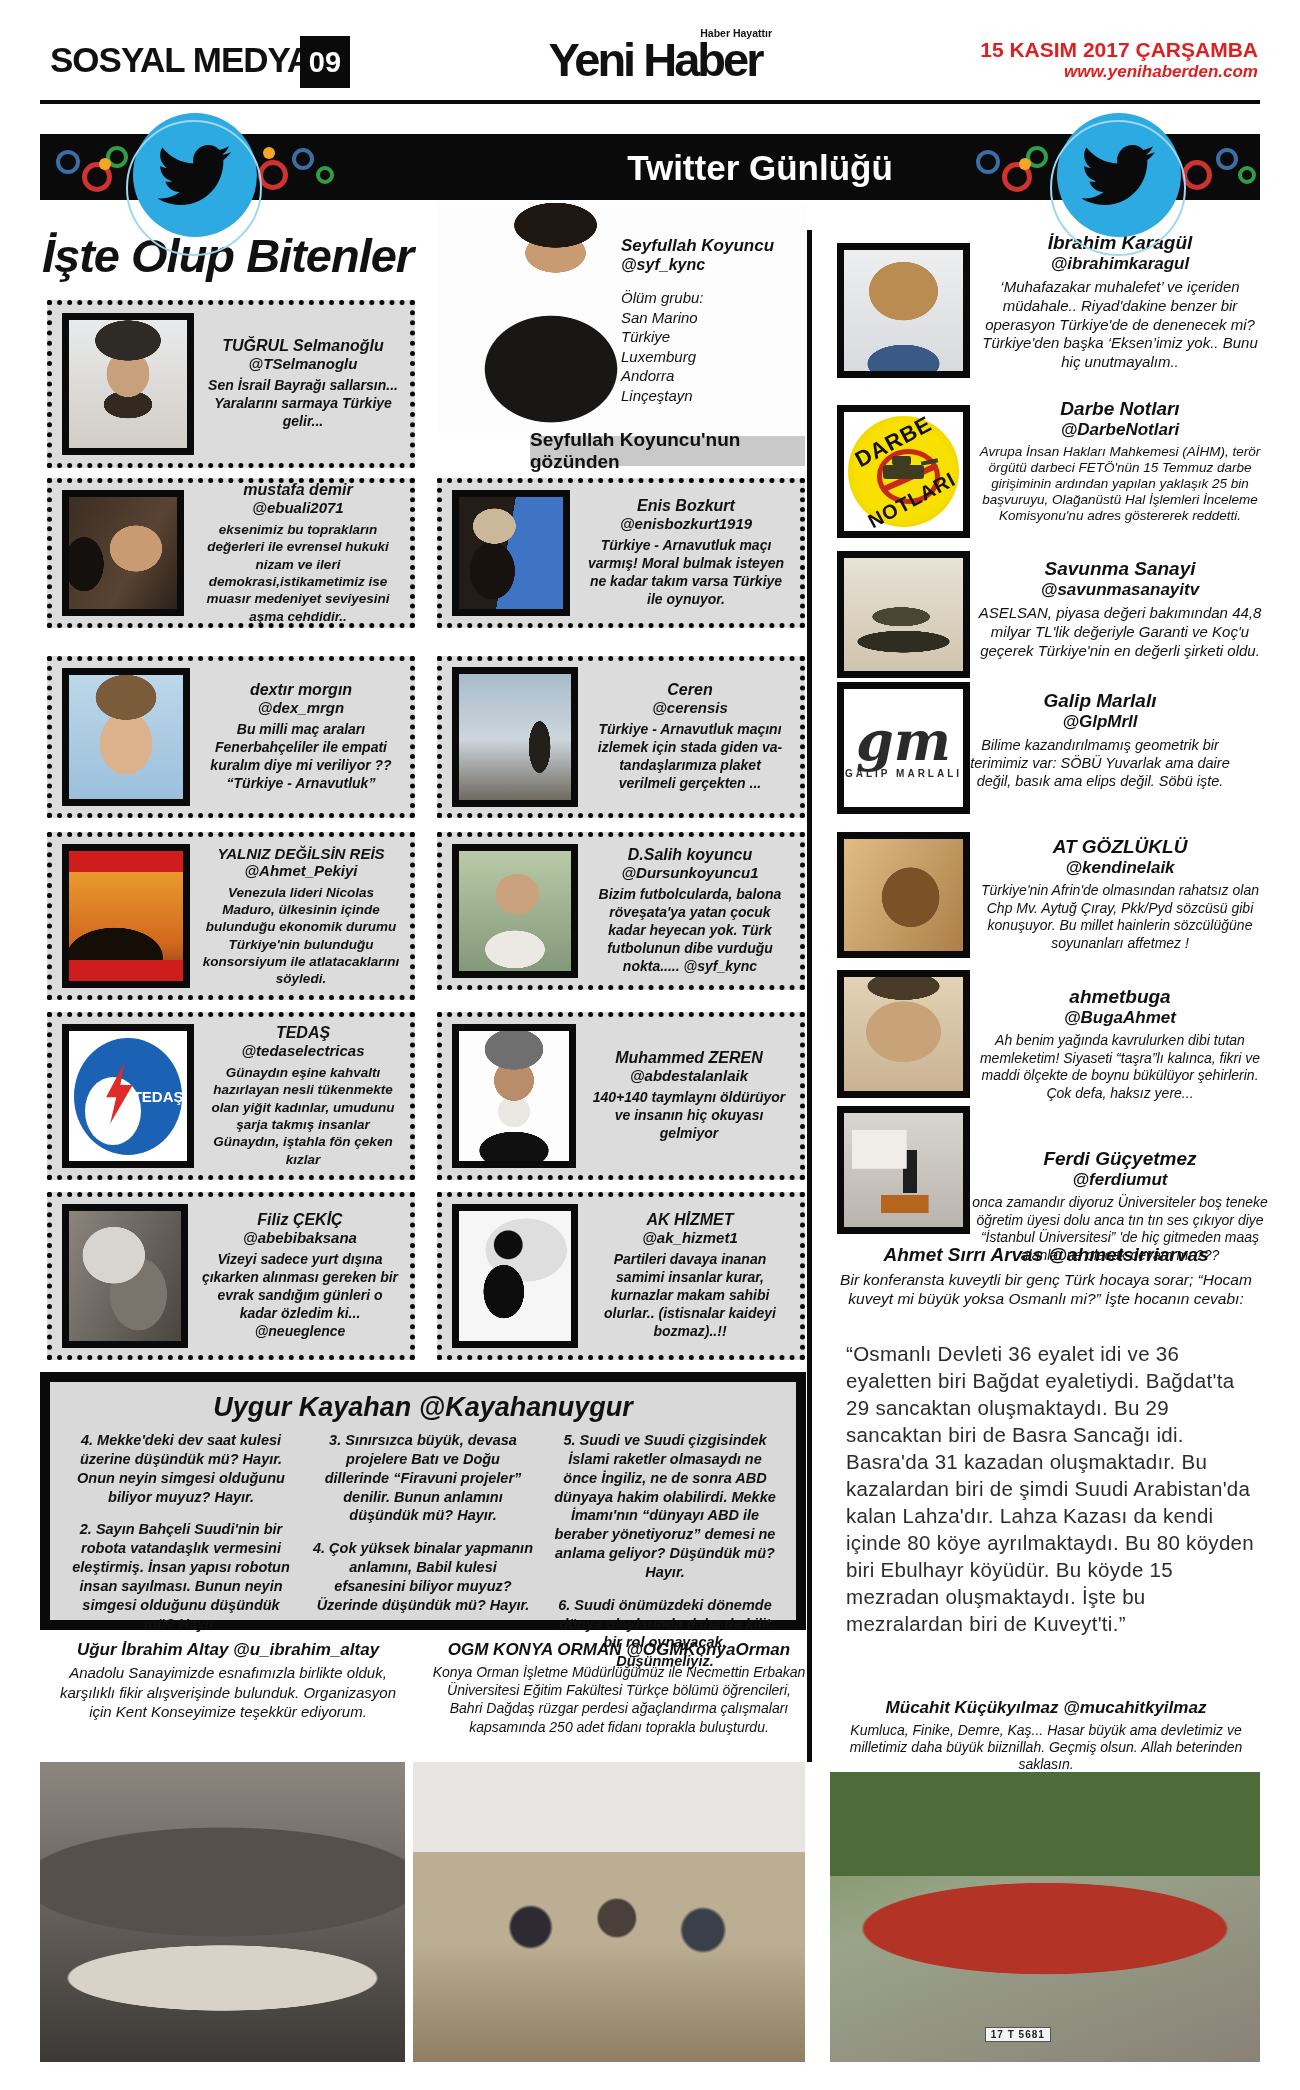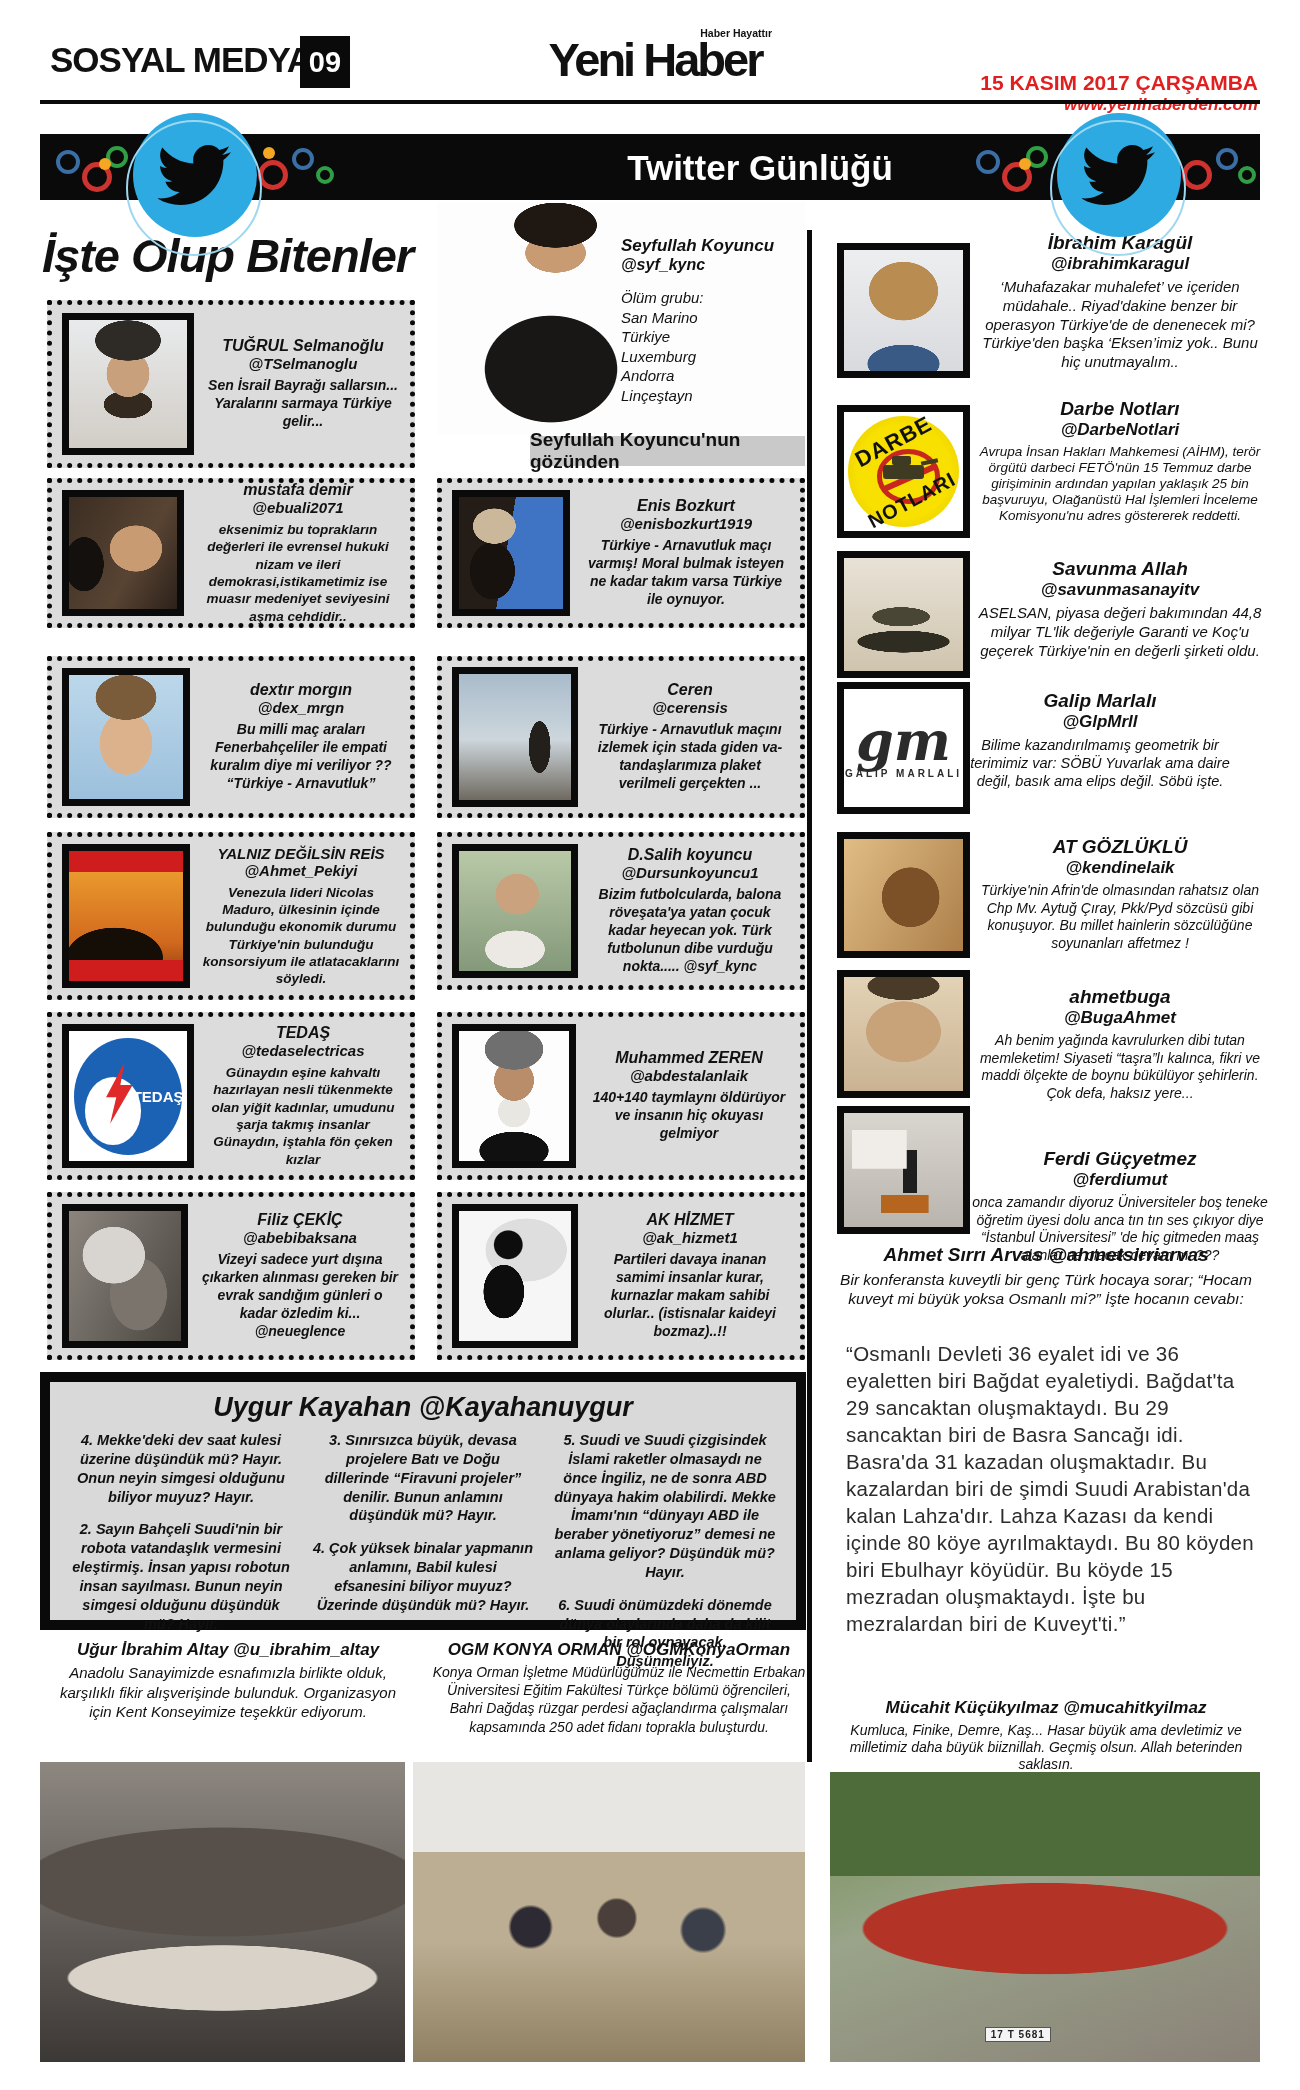--- a/index.html
+++ b/index.html
@@ -6,21 +6,21 @@
   #page{position:relative;width:1300px;height:2090px;background:#fff;overflow:hidden;
         font-family:"Liberation Sans",sans-serif;color:#111;margin:0 auto;}
   .abs{position:absolute;}
   
   .section-title{font-size:35px;font-weight:900;letter-spacing:-1px;}
   .page-badge{background:#0a0a0a;color:#fff;font-size:29px;font-weight:900;
               width:50px;height:52px;display:flex;align-items:center;justify-content:center;}
   .masthead-wrap{width:270px;text-align:center;}
   .masthead-tag{font-size:10.5px;font-weight:700;text-align:right;padding-right:18px;line-height:1;}
   .masthead{font-size:47px;font-weight:900;letter-spacing:-3px;line-height:.9;}
-  .hdr-date{font-size:21px;font-weight:800;text-align:right;margin-top:33px;}
+  .hdr-date{font-size:21px;font-weight:800;text-align:right;}
   .hdr-site{font-size:17px;font-weight:800;font-style:italic;text-align:right;}
   .hdr-rule{background:#0a0a0a;height:4px;}
   
   .banner{background:#0a0a0a;}
   .banner-title{color:#fff;font-size:35px;font-weight:900;text-align:center;}
   .bird-circle{width:124px;height:124px;border-radius:50%;background:#2caae1;
                display:flex;align-items:center;justify-content:center;z-index:5;}
   .bird-circle::after{content:"";position:absolute;left:-7px;top:7px;width:132px;height:132px;
                border-radius:50%;border:2px solid #9ed7f0;}
   .ring{border-radius:50%;box-sizing:border-box;}
@@ -273,21 +273,21 @@
     </div>
   </div>
   <div class="rt" style="left:972px;top:398px;width:296px;">
     <div class="rtname">Darbe Notları</div>
     <div class="rthandle">@DarbeNotlari</div>
     <div class="rtbody" style="font-size:13.5px;line-height:1.18;">Avrupa İnsan Hakları Mahkemesi (AİHM), terör örgütü darbeci FETÖ'nün 15 Temmuz darbe girişiminin ardından yapılan yaklaşık 25 bin başvuruyu, Olağanüstü Hal İşlemleri İnceleme Komisyonu'nu adres göstererek reddetti.</div>
   </div>
 
   <div class="rphoto ph-tank" style="left:837px;top:551px;width:133px;height:127px;"></div>
   <div class="rt" style="left:975px;top:558px;width:290px;">
-    <div class="rtname">Savunma Allah</div>
+    <div class="rtname">Savunma Sanayi</div>
     <div class="rthandle">@savunmasanayitv</div>
     <div class="rtbody" style="font-size:15px;">ASELSAN, piyasa değeri bakımından 44,8 milyar TL'lik değeriyle Garanti ve Koç'u geçerek Türkiye'nin en değerli şirketi oldu.</div>
   </div>
 
   <div class="rphoto ph-galip" style="left:837px;top:682px;width:133px;height:132px;">
     <div class="galip-mono">gm</div>
     <div class="galip-cap">GALİP MARLALI</div>
   </div>
   <div class="rt" style="left:952px;top:690px;width:296px;">
     <div class="rtname">Galip Marlalı</div>

